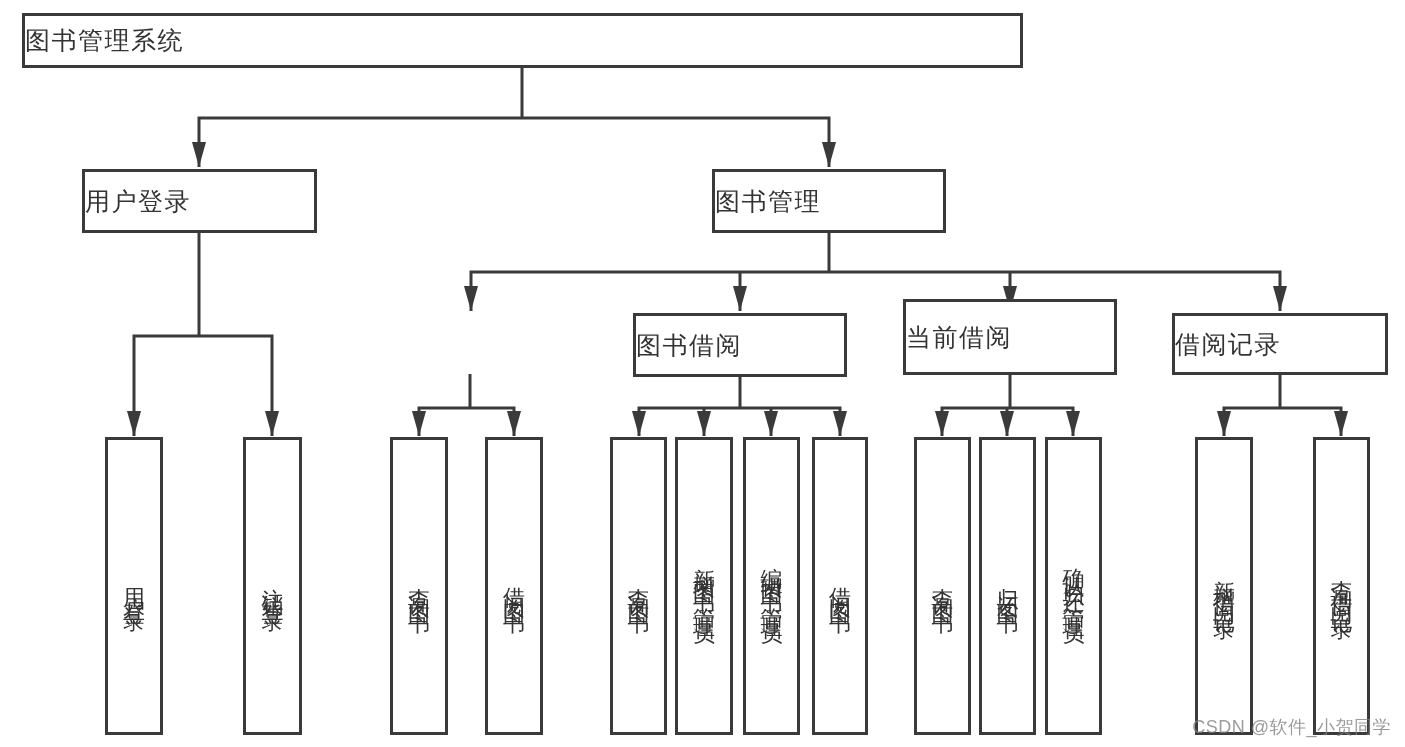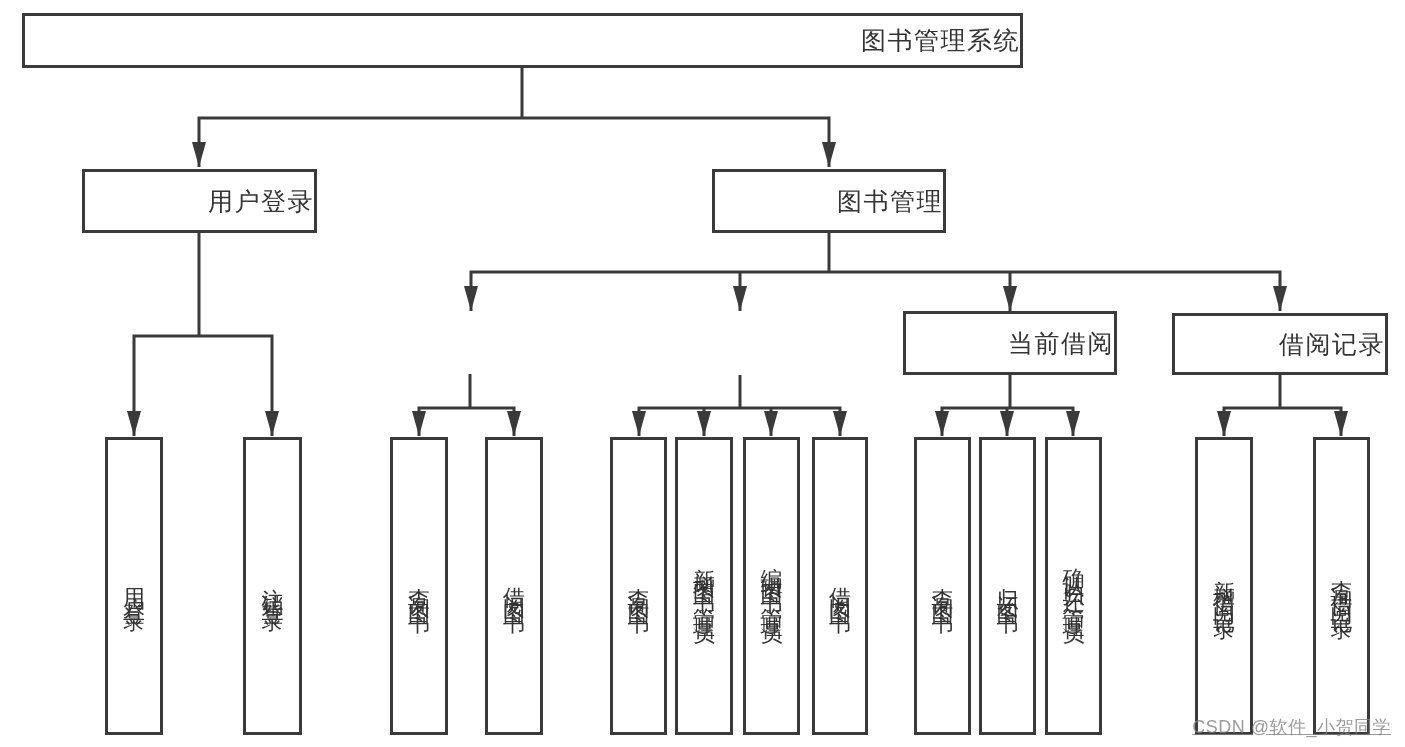--- a/index.html
+++ b/index.html
@@ -19,21 +19,21 @@
     left: 0; top: 0;
     width: 1405px; height: 747px;
   }
 
   .node {
     position: absolute;
     background: #ffffff;
     border: 3px solid #3a3a3a;
     display: flex;
     align-items: center;
-    justify-content: flex-end;
+    justify-content: flex-start;
     font-size: 25px;
     letter-spacing: 1.5px;
     color: #333333;
     z-index: 2;
   }
 
   .leaf {
     position: absolute;
     top: 437px;
     height: 298px;
@@ -57,21 +57,20 @@
 
   .watermark {
     position: absolute;
     top: 715px;
     right: 14px;
     font-size: 18px;
     letter-spacing: 0.5px;
     color: rgba(130, 130, 130, 0.8);
     white-space: nowrap;
     z-index: 5;
-    text-decoration: underline;
   }
 </style>
 </head>
 <body>
 
 <div class="canvas">
 
   <svg class="connectors" width="1405" height="747" viewBox="0 0 1405 747" aria-hidden="true">
     <defs>
       <marker id="arrow" markerUnits="userSpaceOnUse" markerWidth="26" markerHeight="14" refX="25" refY="7" orient="auto-start-reverse">
@@ -119,21 +118,24 @@
     <span>图书管理系统</span>
   </div>
 
   <div class="node" style="left:82px; top:169px; width:235px; height:64px;">
     <span>用户登录</span>
   </div>
   <div class="node" style="left:712px; top:169px; width:234px; height:64px;">
     <span>图书管理</span>
   </div>
 
-  <div class="node" style="left:903px; top:311px; width:214px; height:64px;">
+  <div class="node" style="left:633px; top:313px; width:214px; height:64px;">
+    <span>图书借阅</span>
+  </div>
+  <div class="node" style="left:903px; top:299px; width:214px; height:76px;">
     <span>当前借阅</span>
   </div>
   <div class="node" style="left:1172px; top:313px; width:216px; height:62px;">
     <span>借阅记录</span>
   </div>
 
   <div class="leaf" style="left:105px; width:58px;">
     <span class="vtext">用户登录</span>
   </div>
   <div class="leaf" style="left:243px; width:59px;">

